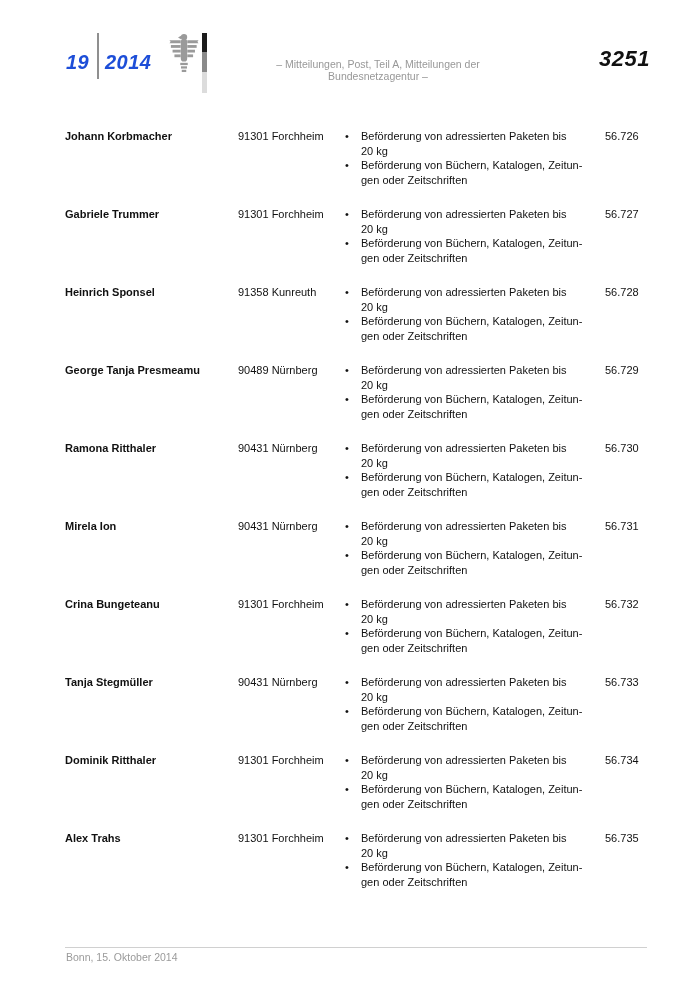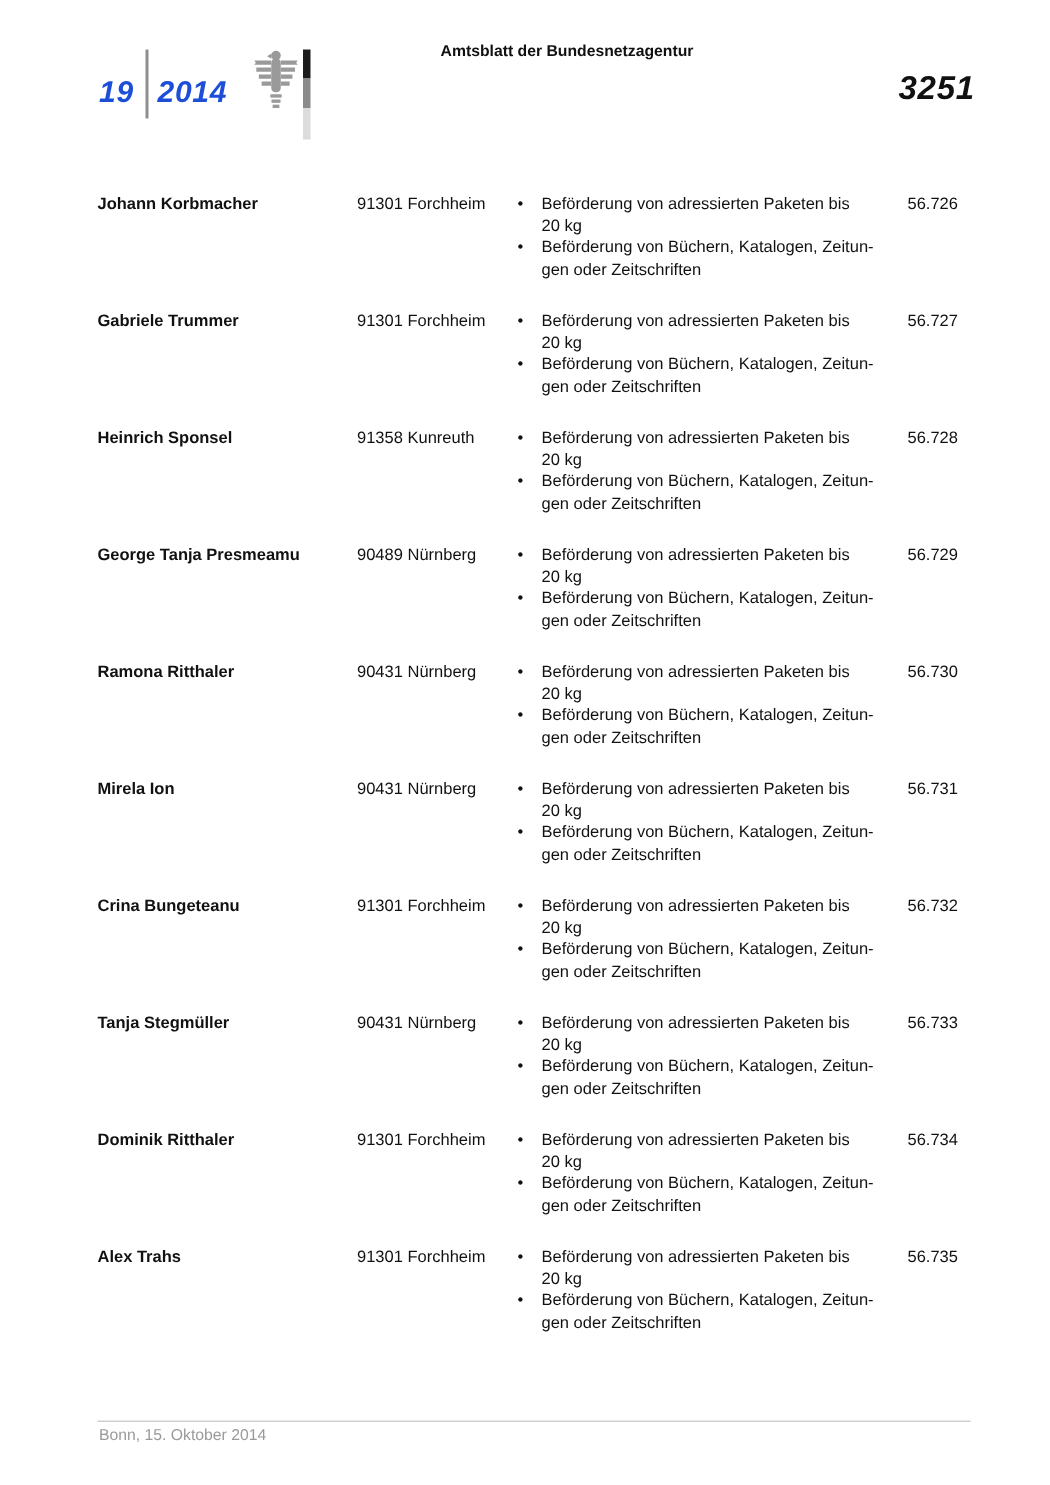--- a/index.html
+++ b/index.html
@@ -96,21 +96,21 @@
       <rect x="13.6" y="39.9" width="4.8" height="2.4"></rect>
     </g>
   </svg>
 
   <div class="logo-bar">
     <div class="seg1"></div>
       <div class="seg2"></div>
       <div class="seg3"></div>
   </div>
 
-  <div class="masthead masthead-l1" style="position:absolute;">Amtsblatt der Bundesnetzagentur</div>
+  <div class="masthead masthead-sub" style="position:absolute;">– Mitteilungen, Post, Teil A, Mitteilungen der Bundesnetzagentur –</div>
 
   <div class="page-number">3251</div>
 
   <div class="table">
 
     <div class="row">
       <div class="col-name">Johann Korbmacher</div>
       <div class="col-loc">91301 Forchheim</div>
       <div class="col-services">
         <div class="svc">

